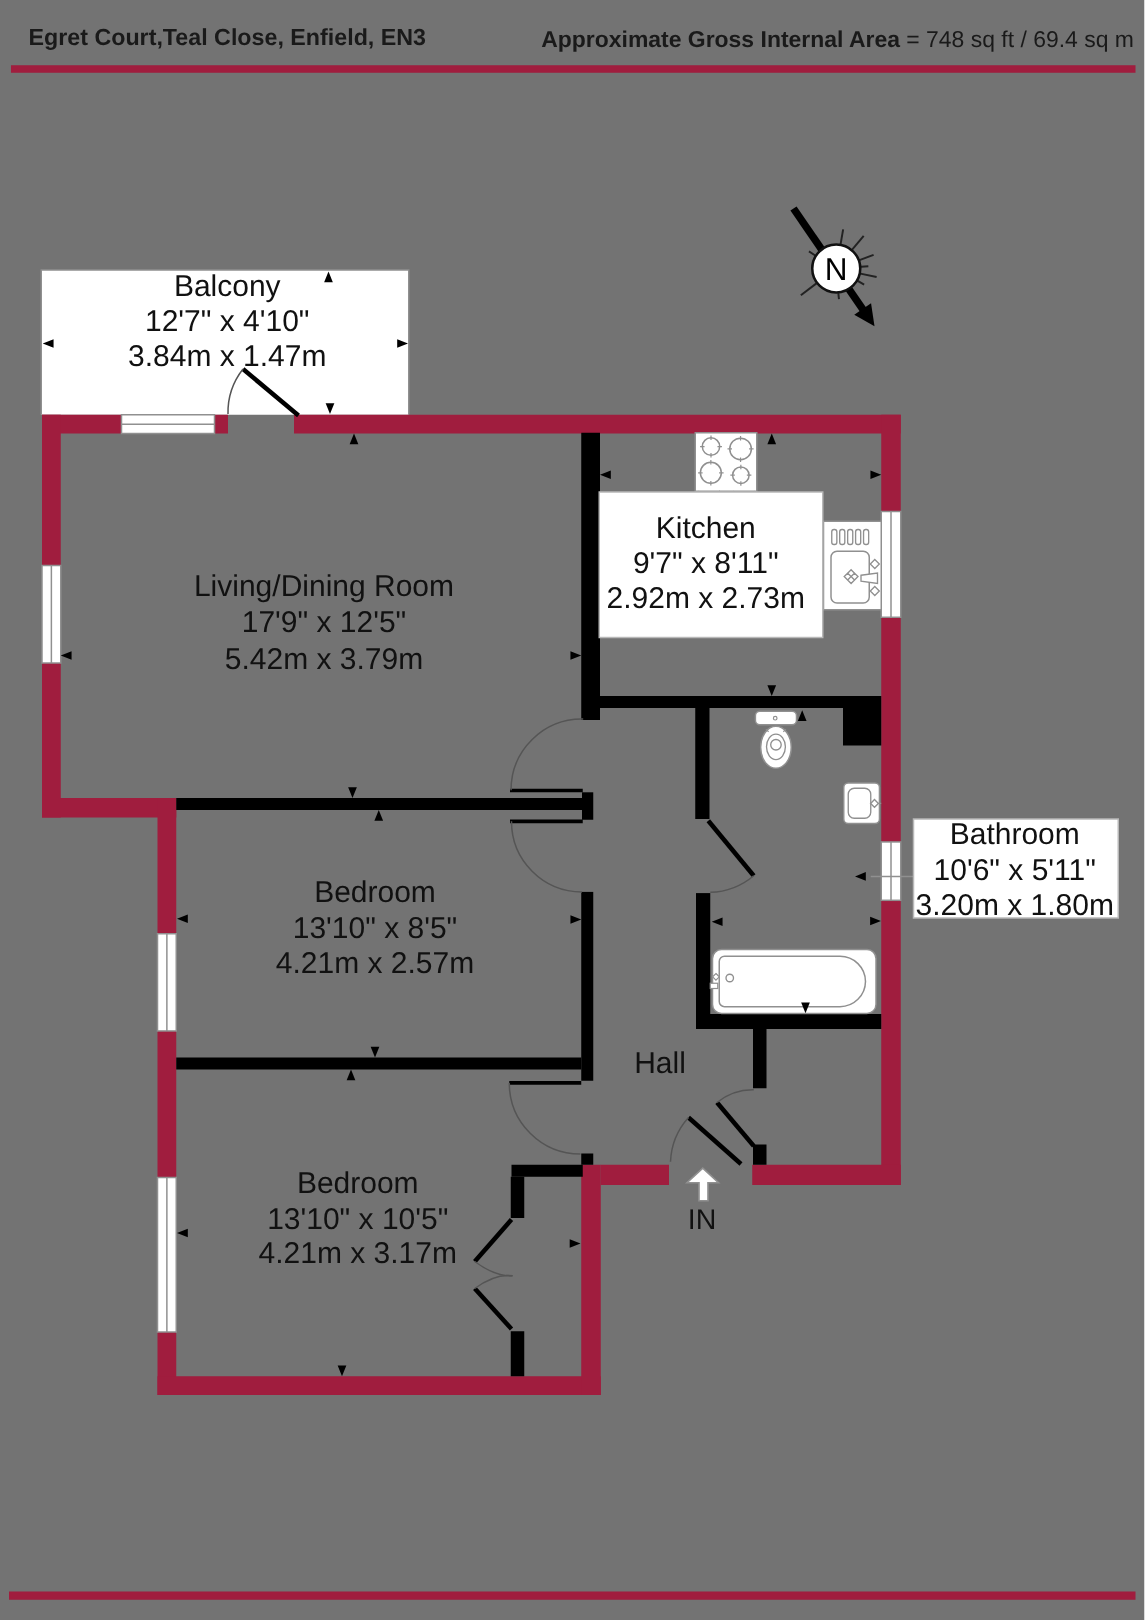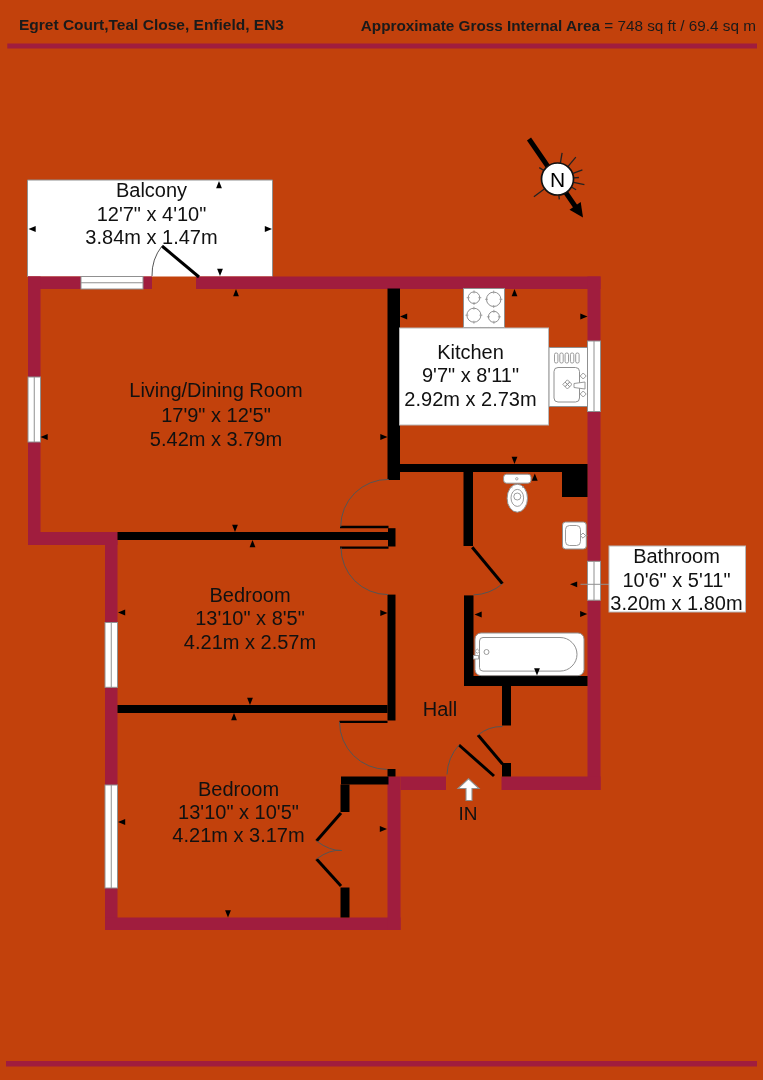--- a/index.html
+++ b/index.html
@@ -1,16 +1,16 @@
 <!DOCTYPE html>
 <html><head>
 <meta charset="utf-8">
 <style>
 html,body { margin:0; padding:0; background:#fff; }
-#page { position:relative; width:763px; height:1080px; background:#c2410c; overflow:hidden; filter: blur(0px); }
+#page { position:relative; width:763px; height:1080px; background:#737373; overflow:hidden; filter: blur(0px); }
 </style>
 </head>
 <body>
 <div id="page">
 <svg width="763" height="1080" viewBox="0 0 763 1080">
 <text x="19" y="30" font-size="15.5" text-anchor="start" font-weight="bold" fill="#1a1a1a" font-family="Liberation Sans, sans-serif">Egret Court,Teal Close, Enfield, EN3</text>
 <text x="756" y="31" font-size="15.3" text-anchor="end" fill="#1a1a1a" font-family="Liberation Sans, sans-serif"><tspan font-weight="bold">Approximate Gross Internal Area</tspan> = 748 sq ft / 69.4 sq m</text>
 <rect x="7.3" y="43.5" width="749.7" height="5" fill="#A01D3E"></rect>
 <rect x="6" y="1061" width="751" height="5.5" fill="#A01D3E"></rect>
 <line x1="560.4" y1="162.8" x2="562.1" y2="152.9" stroke="#222" stroke-width="1.3"></line>

